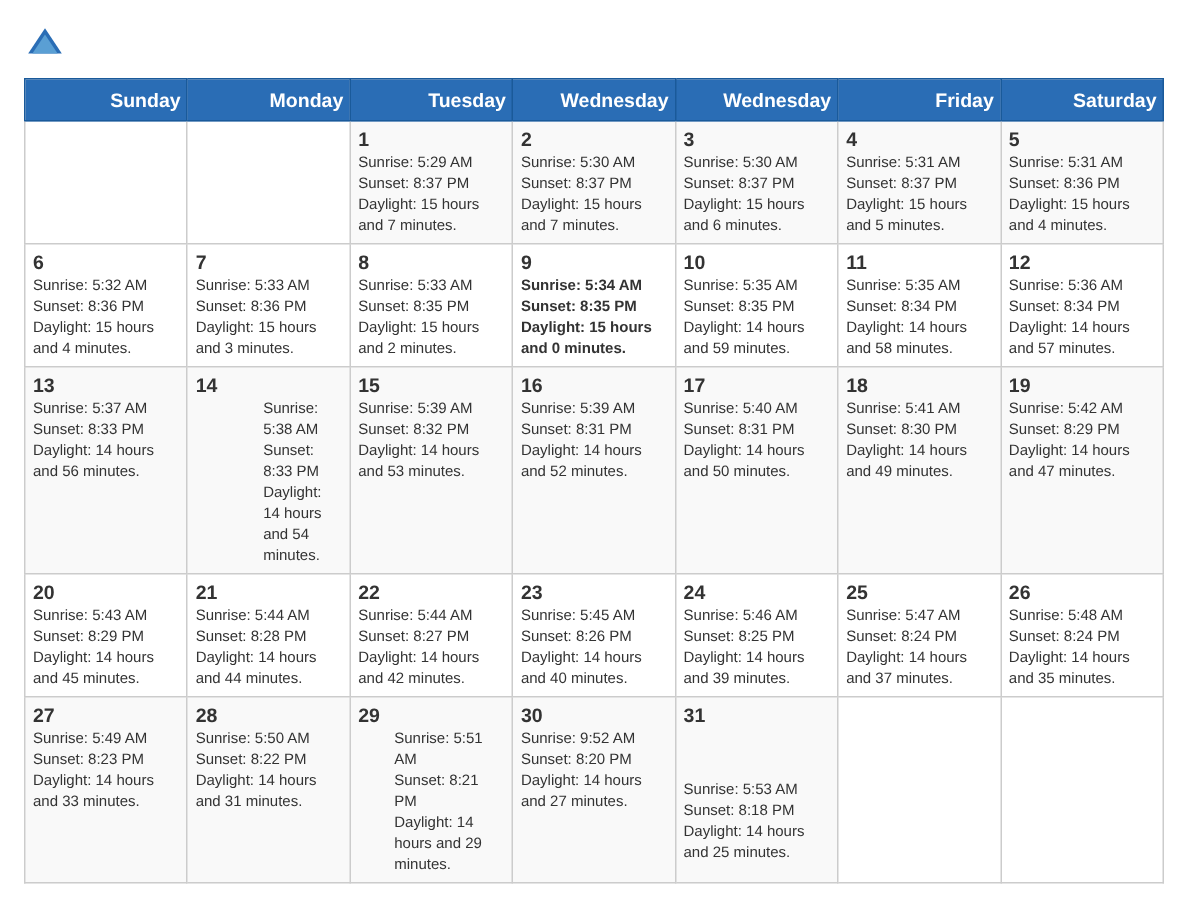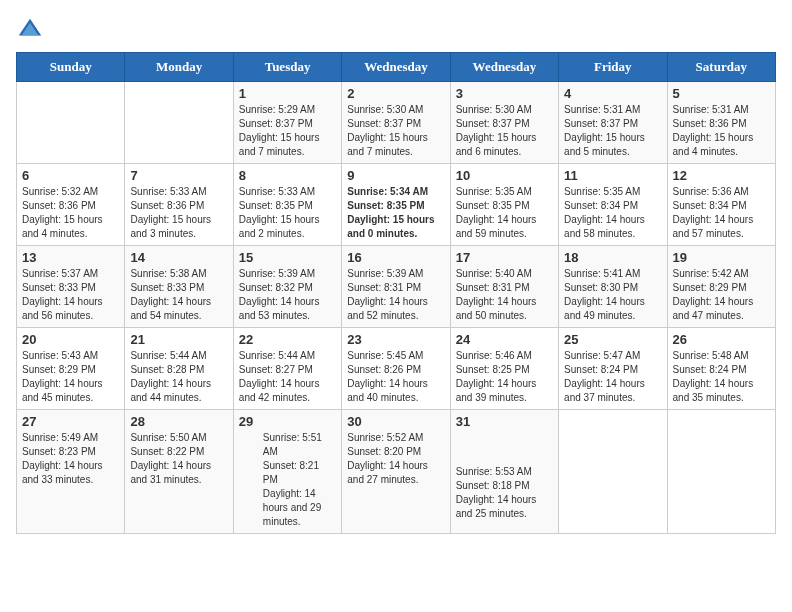--- a/index.html
+++ b/index.html
@@ -51,23 +51,22 @@
       width: 100%;
       border-collapse: collapse;
       border: 1px solid #ccc;
     }
     .calendar thead tr th {
       background-color: #2a6db5;
       color: #fff;
       font-size: 13px;
       font-weight: bold;
       padding: 6px 4px;
-      text-align: center;
+      text-align: right;
       border: 1px solid #1a5a9a;
-      font-family: Liberation Serif, serif;
     }
     .calendar tbody tr td {
       width: calc(100% / 7);
       vertical-align: top;
       padding: 4px 5px;
       border: 1px solid #ccc;
       font-size: 10.5px;
       color: #333;
       min-height: 80px;
       background: #fff;
@@ -206,21 +205,21 @@
       </tr>
       <tr>
         <td>
           <span class="day-number">13</span>
           <div class="day-info" style="white-space: pre-line;">Sunrise: 5:37 AM
 Sunset: 8:33 PM
 Daylight: 14 hours and 56 minutes.</div>
         </td>
         <td>
           <span class="day-number">14</span>
-          <div class="day-info" style="white-space: pre-line;">Sunrise: 5:38 AM
+          <div class="day-info" style="white-space: pre-line; margin-left: 45px;">Sunrise: 5:38 AM
 Sunset: 8:33 PM
 Daylight: 14 hours and 54 minutes.</div>
         </td>
         <td>
           <span class="day-number">15</span>
           <div class="day-info" style="white-space: pre-line;">Sunrise: 5:39 AM
 Sunset: 8:32 PM
 Daylight: 14 hours and 53 minutes.</div>
         </td>
         <td>
@@ -306,21 +305,21 @@
 Daylight: 14 hours and 31 minutes.</div>
         </td>
         <td>
           <span class="day-number">29</span>
           <div class="day-info" style="white-space: pre-line; margin-left: 24px;">Sunrise: 5:51 AM
 Sunset: 8:21 PM
 Daylight: 14 hours and 29 minutes.</div>
         </td>
         <td>
           <span class="day-number">30</span>
-          <div class="day-info" style="white-space: pre-line;">Sunrise: 5:52 AM
+          <div class="day-info" style="white-space: pre-line;">Sunrise: 9:52 AM
 Sunset: 8:20 PM
 Daylight: 14 hours and 27 minutes.</div>
         </td>
         <td>
           <span class="day-number">31</span>
           <div class="day-info" style="white-space: pre-line; margin-top: 36px;">Sunrise: 5:53 AM
 Sunset: 8:18 PM
 Daylight: 14 hours and 25 minutes.</div>
         </td>
         <td class="empty-cell"></td>

